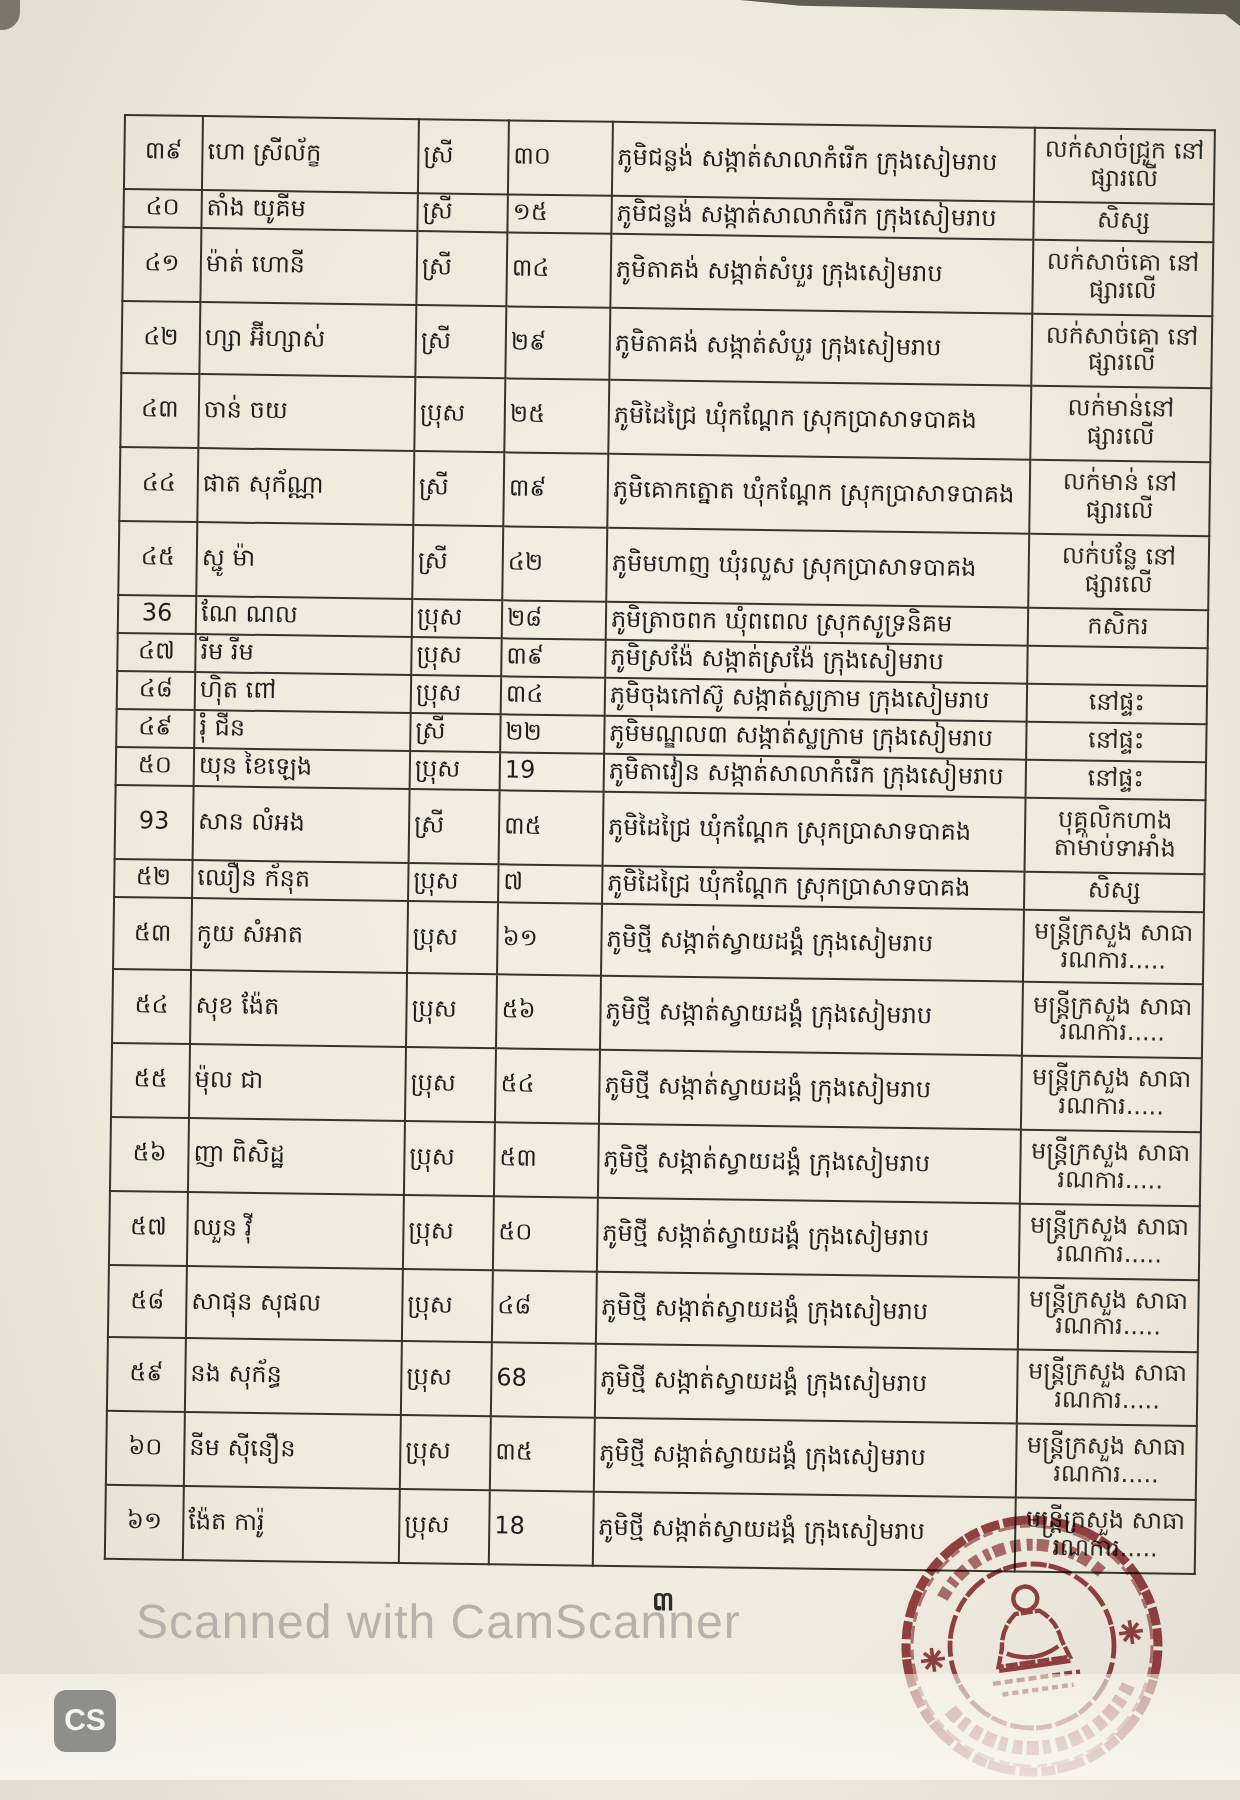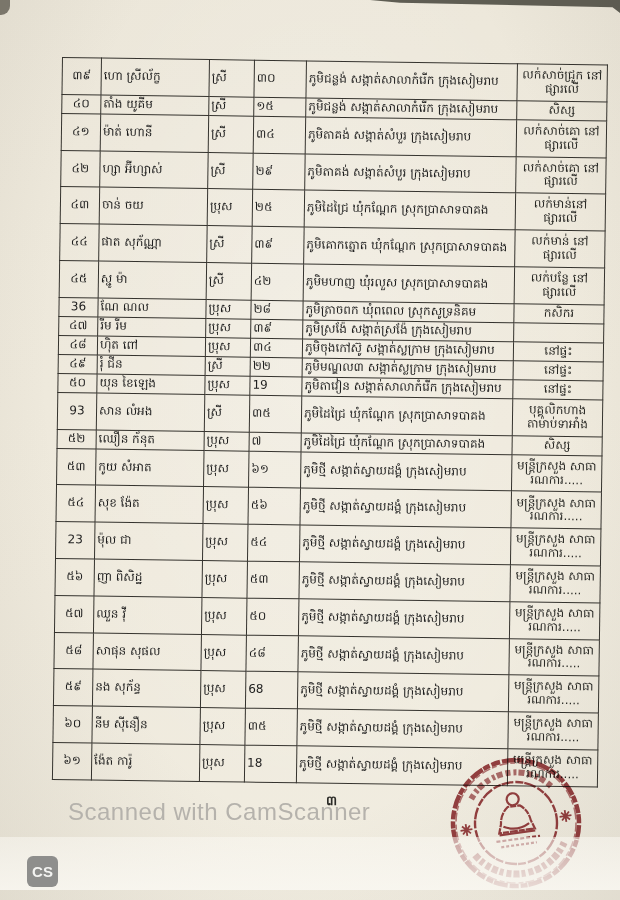--- a/index.html
+++ b/index.html
@@ -31,21 +31,21 @@
   
   .page-number{position:absolute;left:326px;top:792px;font-size:13px;font-weight:bold;color:#2b2b27;}
   
   .stamp{position:absolute;left:448px;top:755px;width:136px;height:136px;
     mix-blend-mode:multiply;opacity:.88;transform:rotate(-8deg);}
   
   .scan-band{position:absolute;left:0;top:837px;width:620px;height:53px;
     background:linear-gradient(180deg,rgba(250,248,242,.55),rgba(250,248,242,.85));}
   .cs-logo{position:absolute;left:27px;top:845px;width:31px;height:31px;border-radius:6px;
     background:#8e8e8c;color:#f4f4f2;font-family:"Liberation Sans",sans-serif;
-    font-weight:bold;font-size:15px;display:flex;align-items:center;justify-content:center;margin-top:11px;}
+    font-weight:bold;font-size:15px;display:flex;align-items:center;justify-content:center;}
   .cs-text{position:absolute;left:68px;top:798px;font-family:"Liberation Sans",sans-serif;
     font-size:24px;color:#b5b2ac;letter-spacing:.5px;}
 </style>
 </head>
 <body>
 
 <div class="paper-vignette"></div>
 <div class="corner-tl"></div>
 <div class="top-streak"></div>
 
@@ -174,21 +174,21 @@
         </tr>
         <tr>
           <td class="c-no">៥៤</td>
           <td class="c-name">សុខ ង៉ែត</td>
           <td class="c-gender">ប្រុស</td>
           <td class="c-age">៥៦</td>
           <td class="c-address">ភូមិថ្មី សង្កាត់ស្វាយដង្គំ ក្រុងសៀមរាប</td>
           <td class="c-note">មន្ត្រីក្រសួង សាធារណការ.....</td>
         </tr>
         <tr>
-          <td class="c-no">23</td>
+          <td class="c-no">៥៥</td>
           <td class="c-name">ម៉ុល ជា</td>
           <td class="c-gender">ប្រុស</td>
           <td class="c-age">៥៤</td>
           <td class="c-address">ភូមិថ្មី សង្កាត់ស្វាយដង្គំ ក្រុងសៀមរាប</td>
           <td class="c-note">មន្ត្រីក្រសួង សាធារណការ.....</td>
         </tr>
         <tr>
           <td class="c-no">៥៦</td>
           <td class="c-name">ញា ពិសិដ្ឋ</td>
           <td class="c-gender">ប្រុស</td>

